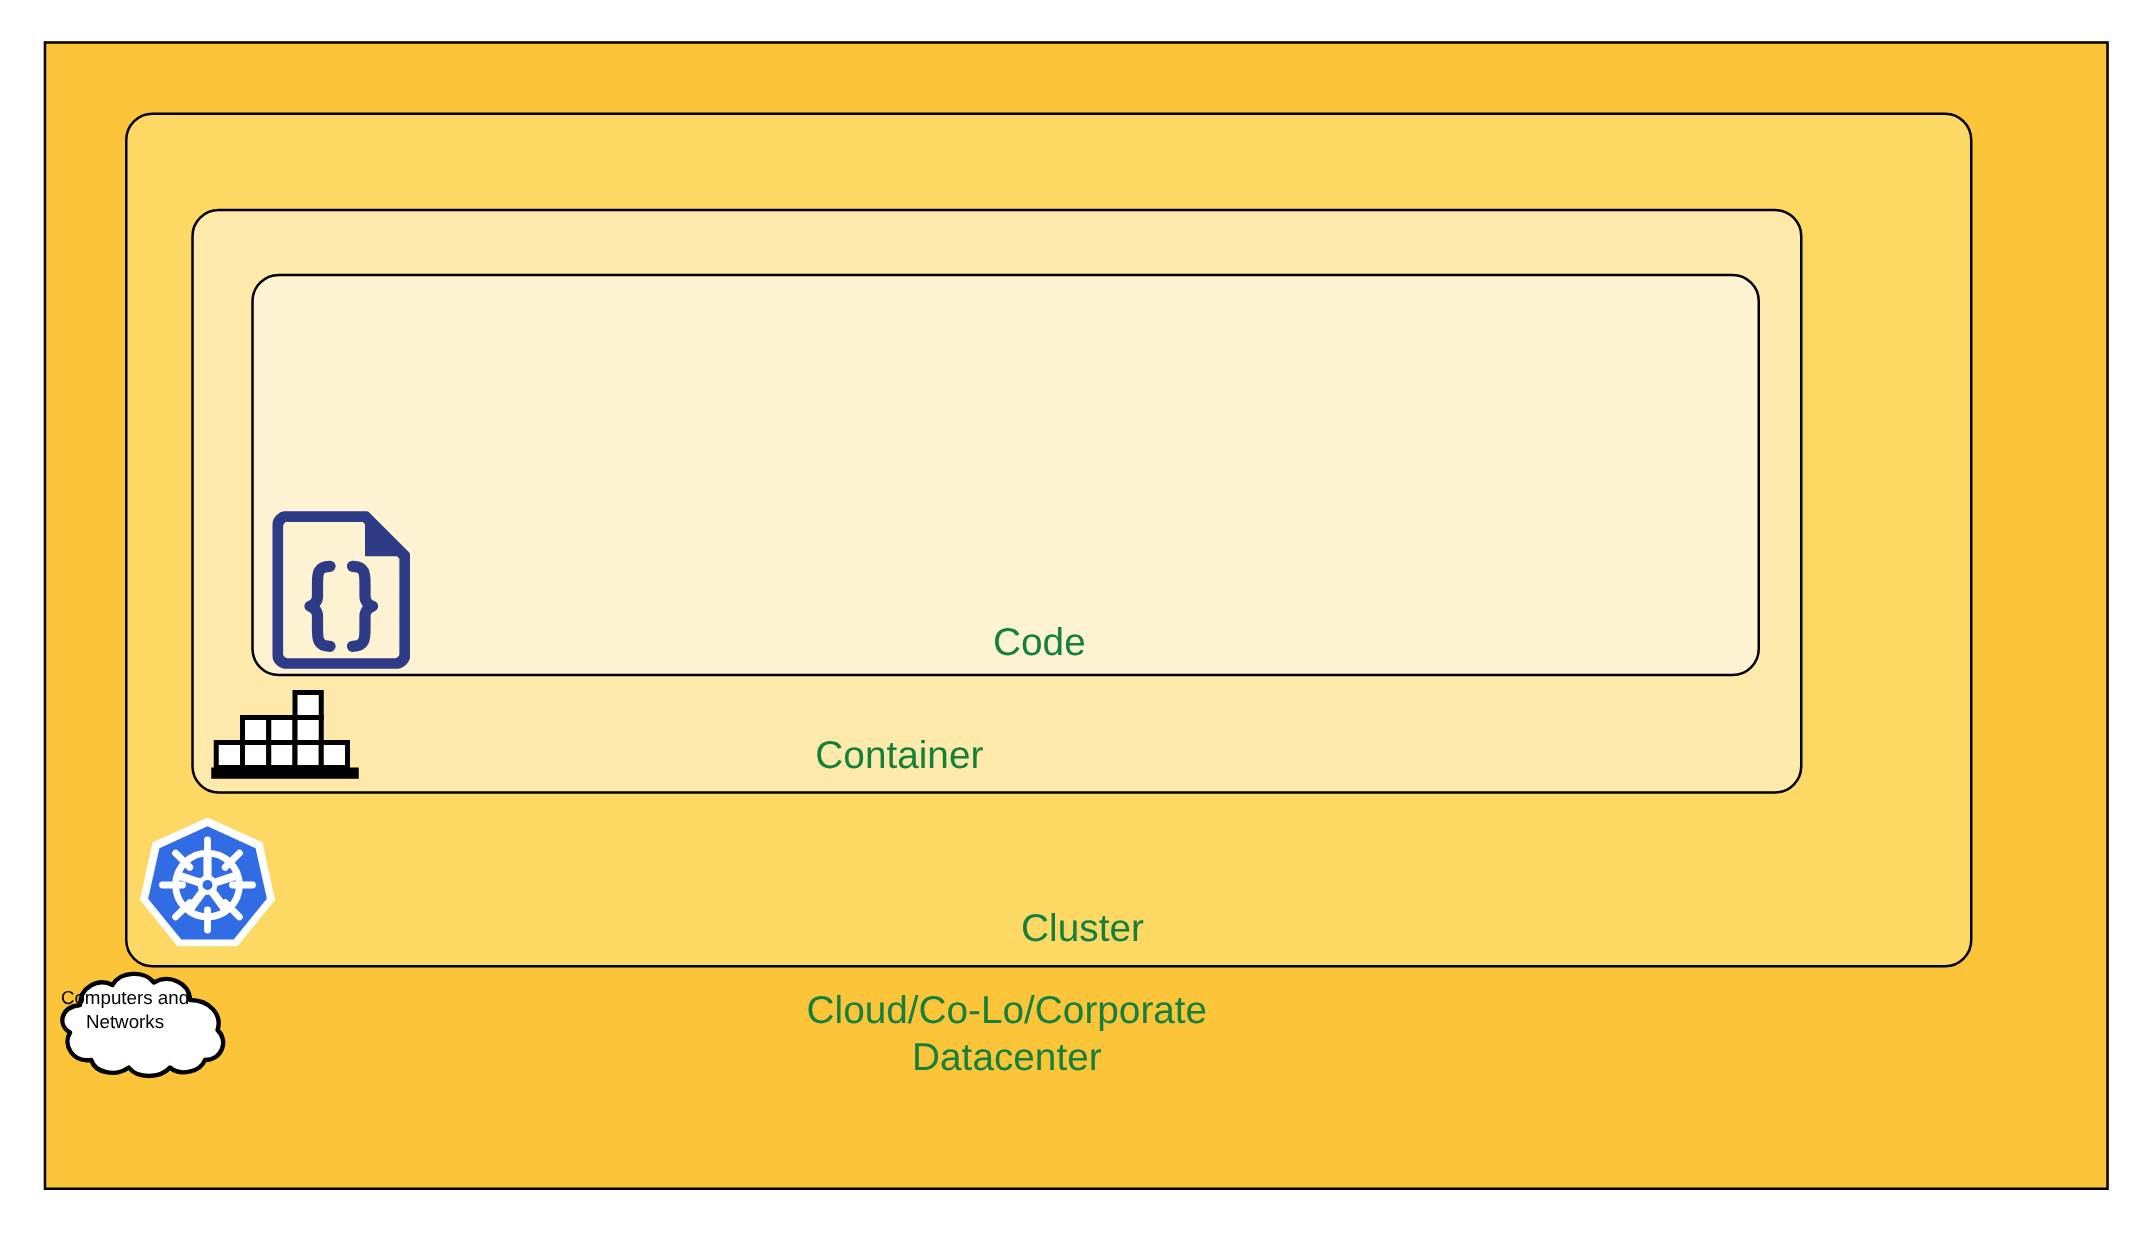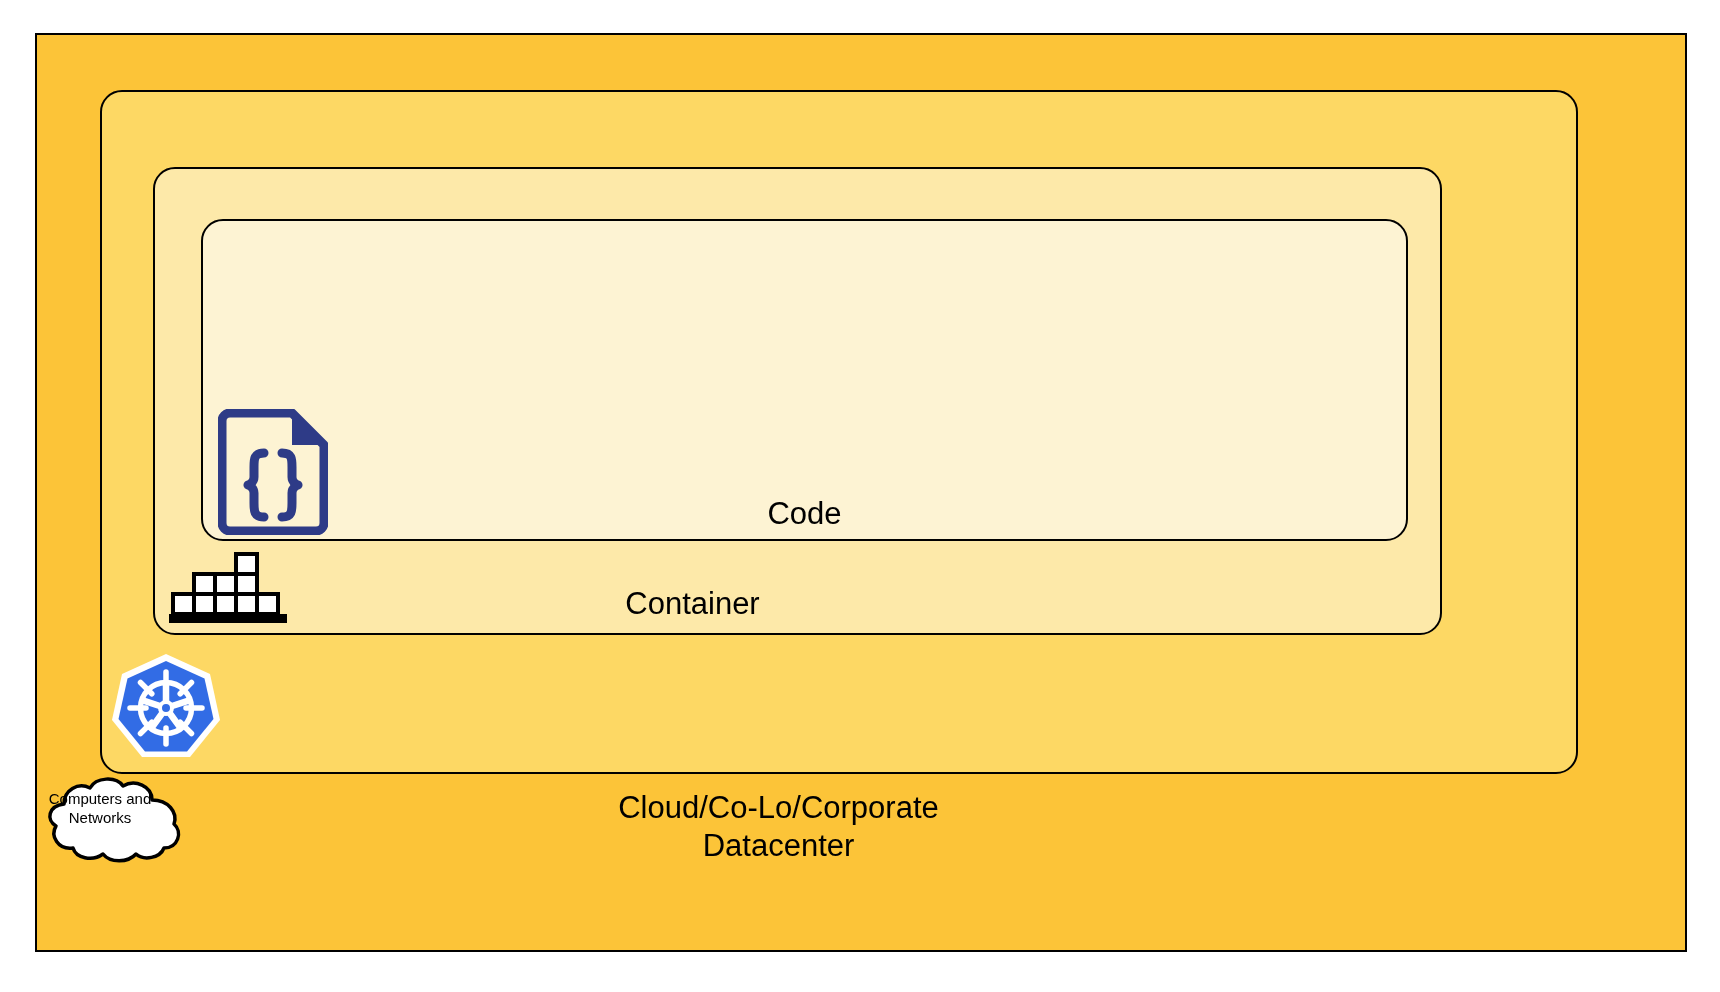--- a/index.html
+++ b/index.html
@@ -59,26 +59,27 @@
     top: 219px;
     width: 1207px;
     height: 322px;
     background: #FDF3D3;
     border-radius: 22px;
   }
 
   
   .layer-label {
     position: absolute;
-    color: #000000;
+    color: #15803d;
     font-size: 31px;
     line-height: 38px;
     text-align: center;
     white-space: pre-line;
     letter-spacing: 0px;
+    padding-left: 27px;
   }
 
   #label-code      { left: 201px; top: 495px;  width: 1207px; }
   #label-container { left: 153px; top: 585px;  width: 1079px; }
   #label-cluster   { left: 100px; top: 724px;  width: 1478px; }
   #label-datacenter{ left: 35px;  top: 789px;  width: 1487px; }
 
   
   .icon-box { position: absolute; }
 
@@ -117,20 +118,21 @@
   <div class="layer" id="layer-cluster"></div>
 
   <div class="layer" id="layer-container"></div>
 
   <div class="layer" id="layer-code"></div>
 
   <div class="layer-label" id="label-code">Code</div>
 
   <div class="layer-label" id="label-container">Container</div>
 
+  <div class="layer-label" id="label-cluster">Cluster</div>
 
   <div class="layer-label" id="label-datacenter">Cloud/Co-Lo/Corporate
 Datacenter</div>
 
   <div class="icon-box" id="icon-code">
     <svg viewBox="0 0 110 126" xmlns="http://www.w3.org/2000/svg">
       <path d="M12 4 H74 L106 36 V114 A8 8 0 0 1 98 122 H12 A8 8 0 0 1 4 114 V12 A8 8 0 0 1 12 4 Z" fill="none" stroke="#2E3B87" stroke-width="9" stroke-linejoin="round"></path>
       <path d="M74 4 L74 36 L106 36 Z" fill="#2E3B87"></path>
       <path d="M46 44 C36 44 36 50 36 58 L36 68 C36 74 30 76 30 76 C30 76 36 78 36 84 L36 94
                C36 102 36 108 46 108" fill="none" stroke="#2E3B87" stroke-width="9" stroke-linecap="round" stroke-linejoin="round"></path>

